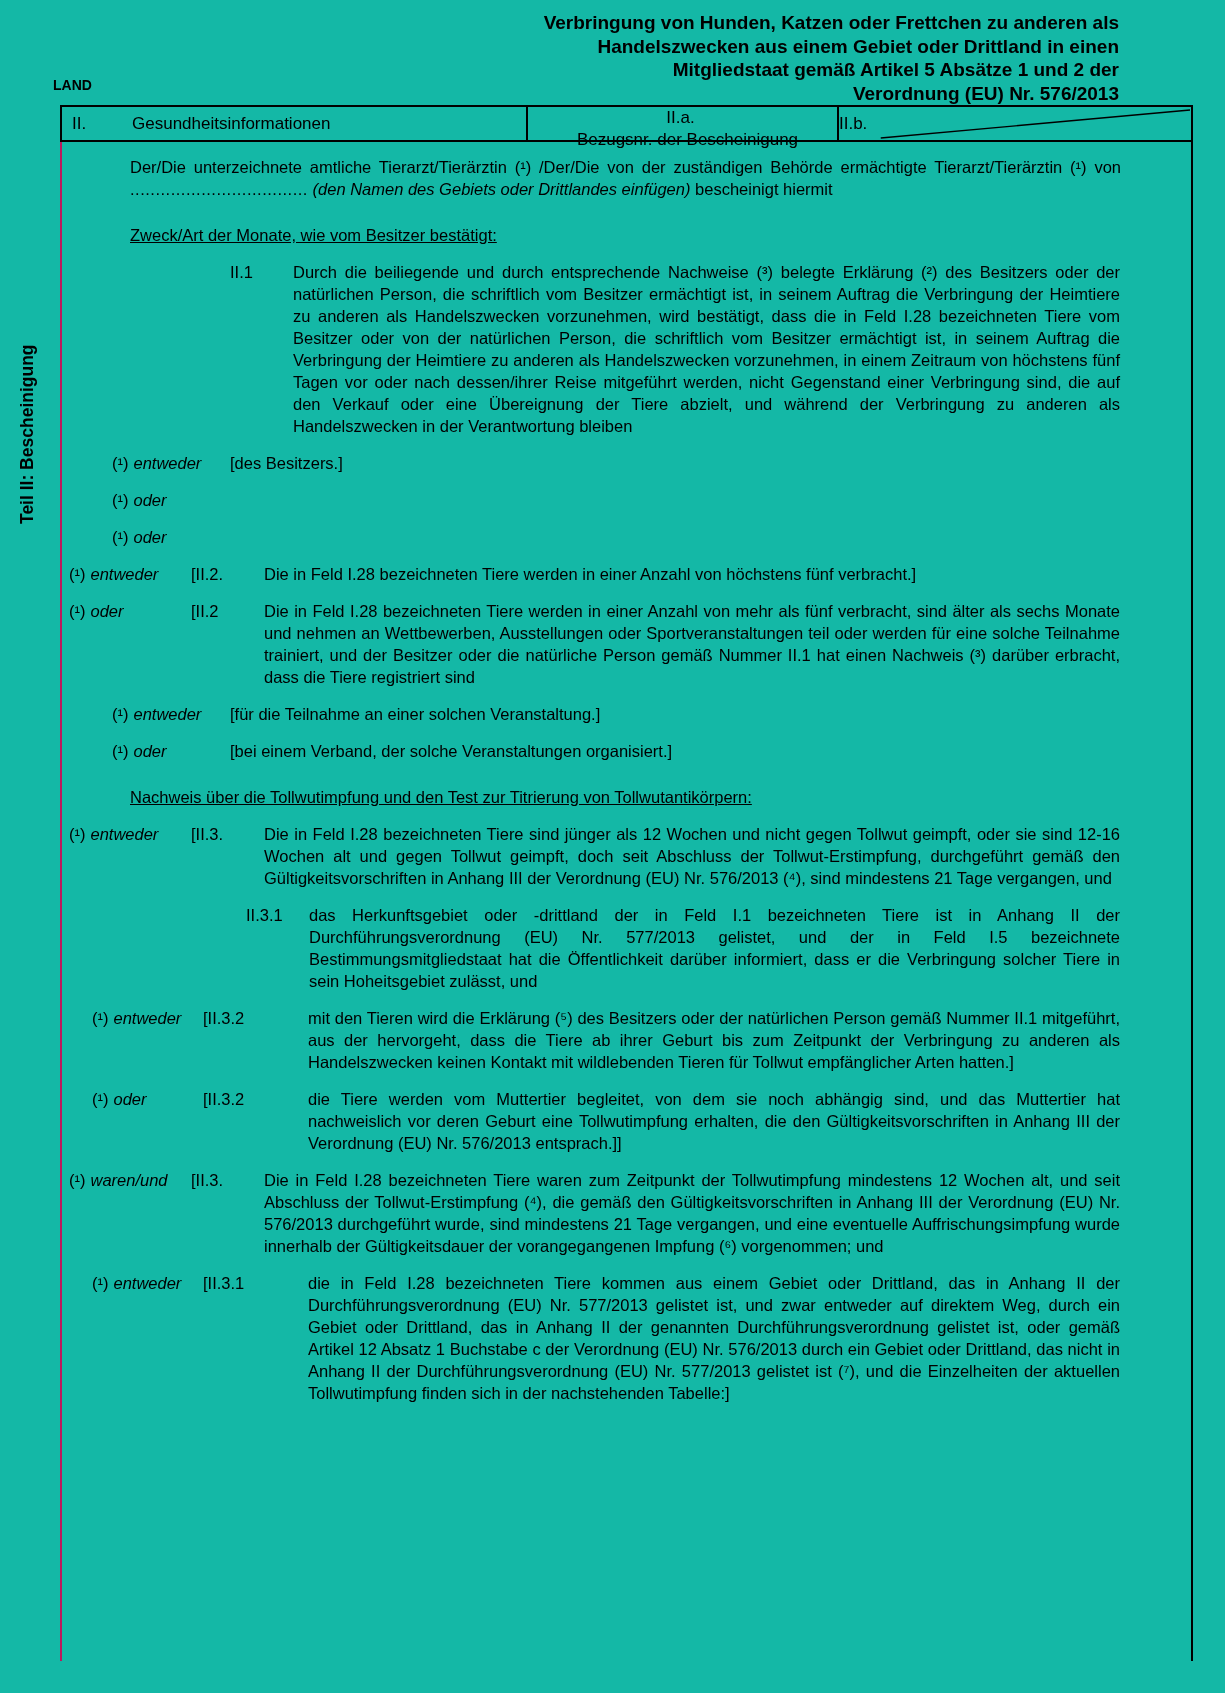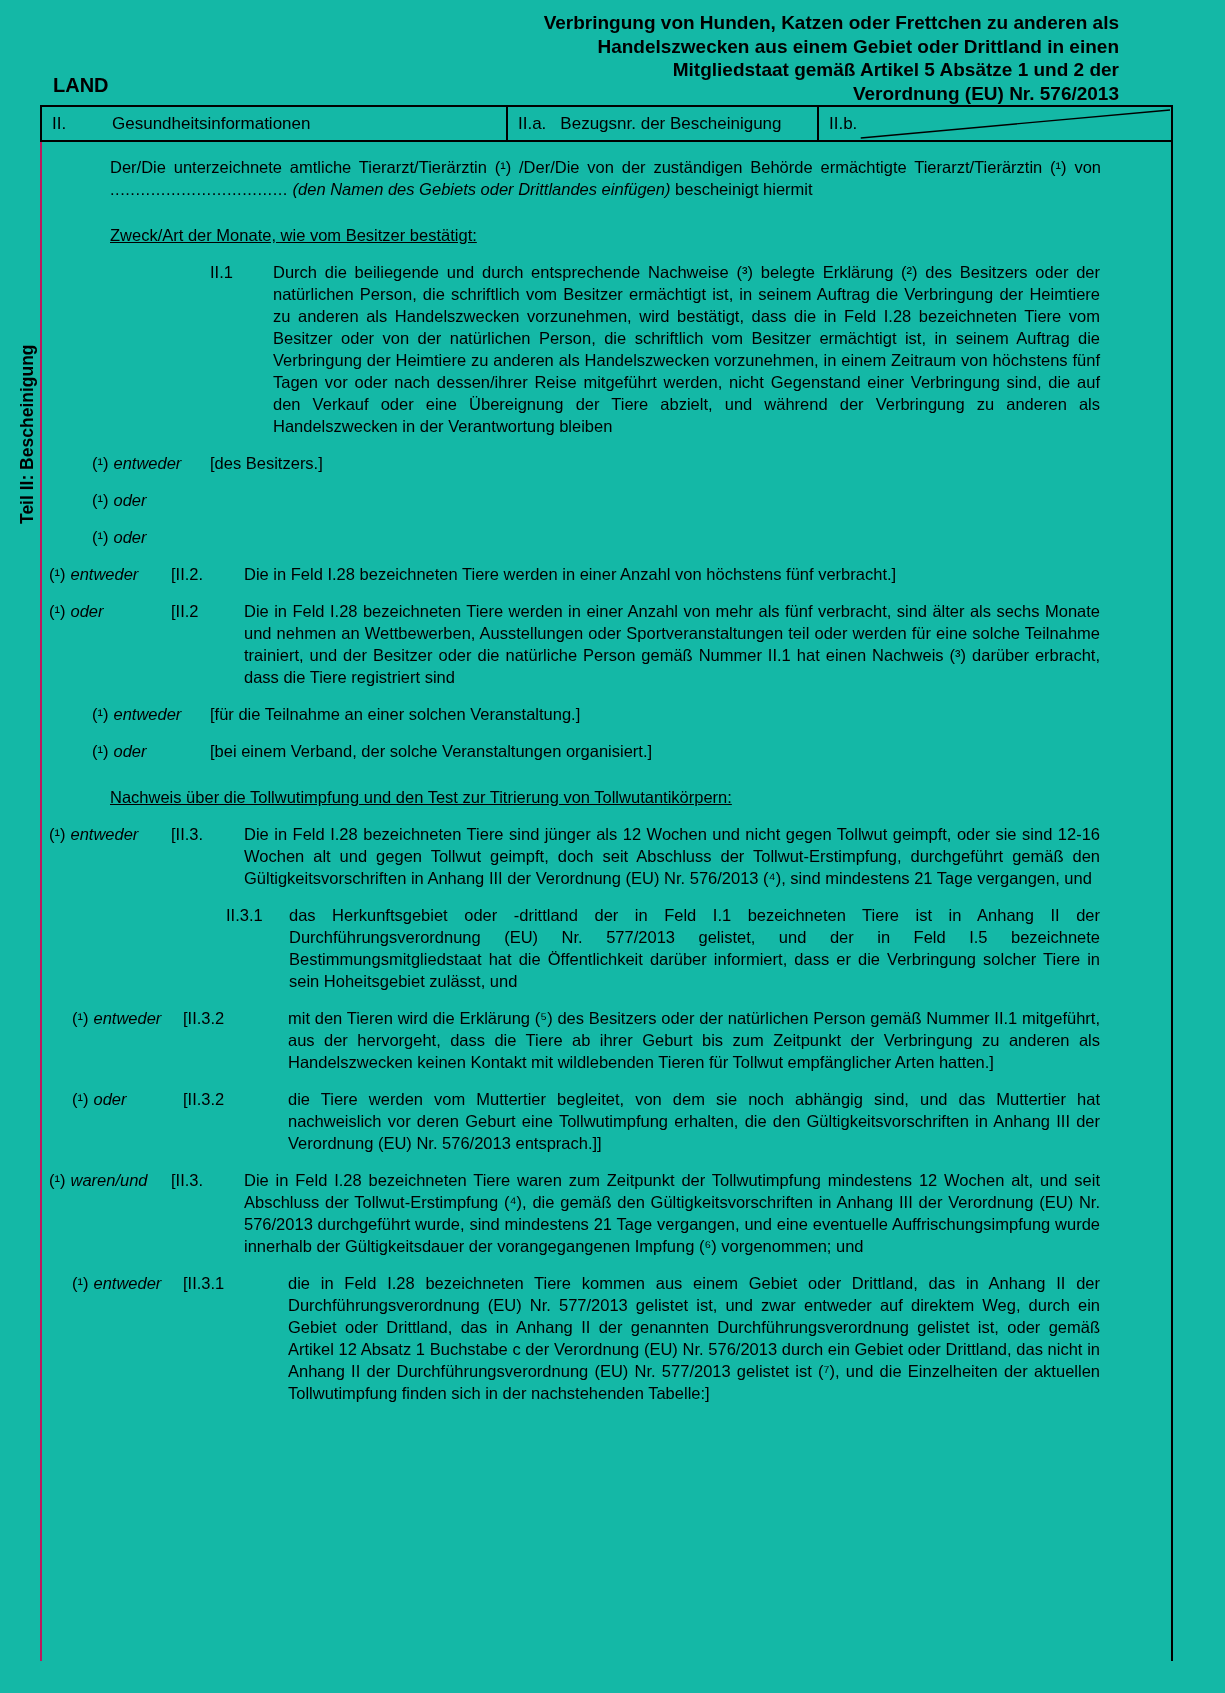--- a/index.html
+++ b/index.html
@@ -15,46 +15,46 @@
     margin:0 auto;
   }
 
   
   .doc-title {
     position:absolute; top:11px; right:106px; width:620px;
     text-align:right; font-weight:bold; font-size:19px; line-height:23.5px;
   }
   .land {
     position:absolute; left:53px; top:74px;
-    font-weight:bold; font-size:20px;
+    font-weight:bold; font-size:14px;
   }
 
   
   .side-label {
     position:absolute; left:16px; top:524px;
     transform:rotate(-90deg); transform-origin:0 0;
     font-weight:bold; font-size:17.5px; white-space:nowrap;
   }
 
   
   .cert-table {
-    position:absolute; left:40px; top:105px;
+    position:absolute; left:60px; top:105px;
     width:1133px; height:1556px;
   }
   .thead {
     display:flex; height:37px; box-sizing:border-box;
     border:2px solid #000;
     font-size:17px;
   }
   .th { display:flex; align-items:center; box-sizing:border-box; }
   .th-1 { width:466px; border-right:2px solid #000; padding-left:10px; }
   .th-1 .cellnum { width:60px; }
-  .th-2 { width:311px; border-right:2px solid #000; padding-left:10px; }
+  .th-2 { width:311px; border-right:2px solid #000; padding-left:10px;flex-direction:column; }
   .th-2 .cellnum { margin-right:14px; }
-  .th-3 { flex:1; padding-left:10px; position:relative; }
+  .th-3 { flex:1; position:relative; }
   .th-3 .diag { position:absolute; left:0; top:0; width:100%; height:100%; }
 
   .tbody {
     box-sizing:border-box;
     height:1519px;
     border-left:2px solid #be185d; border-right:2px solid #000;
     overflow:hidden;
   }
 
   

